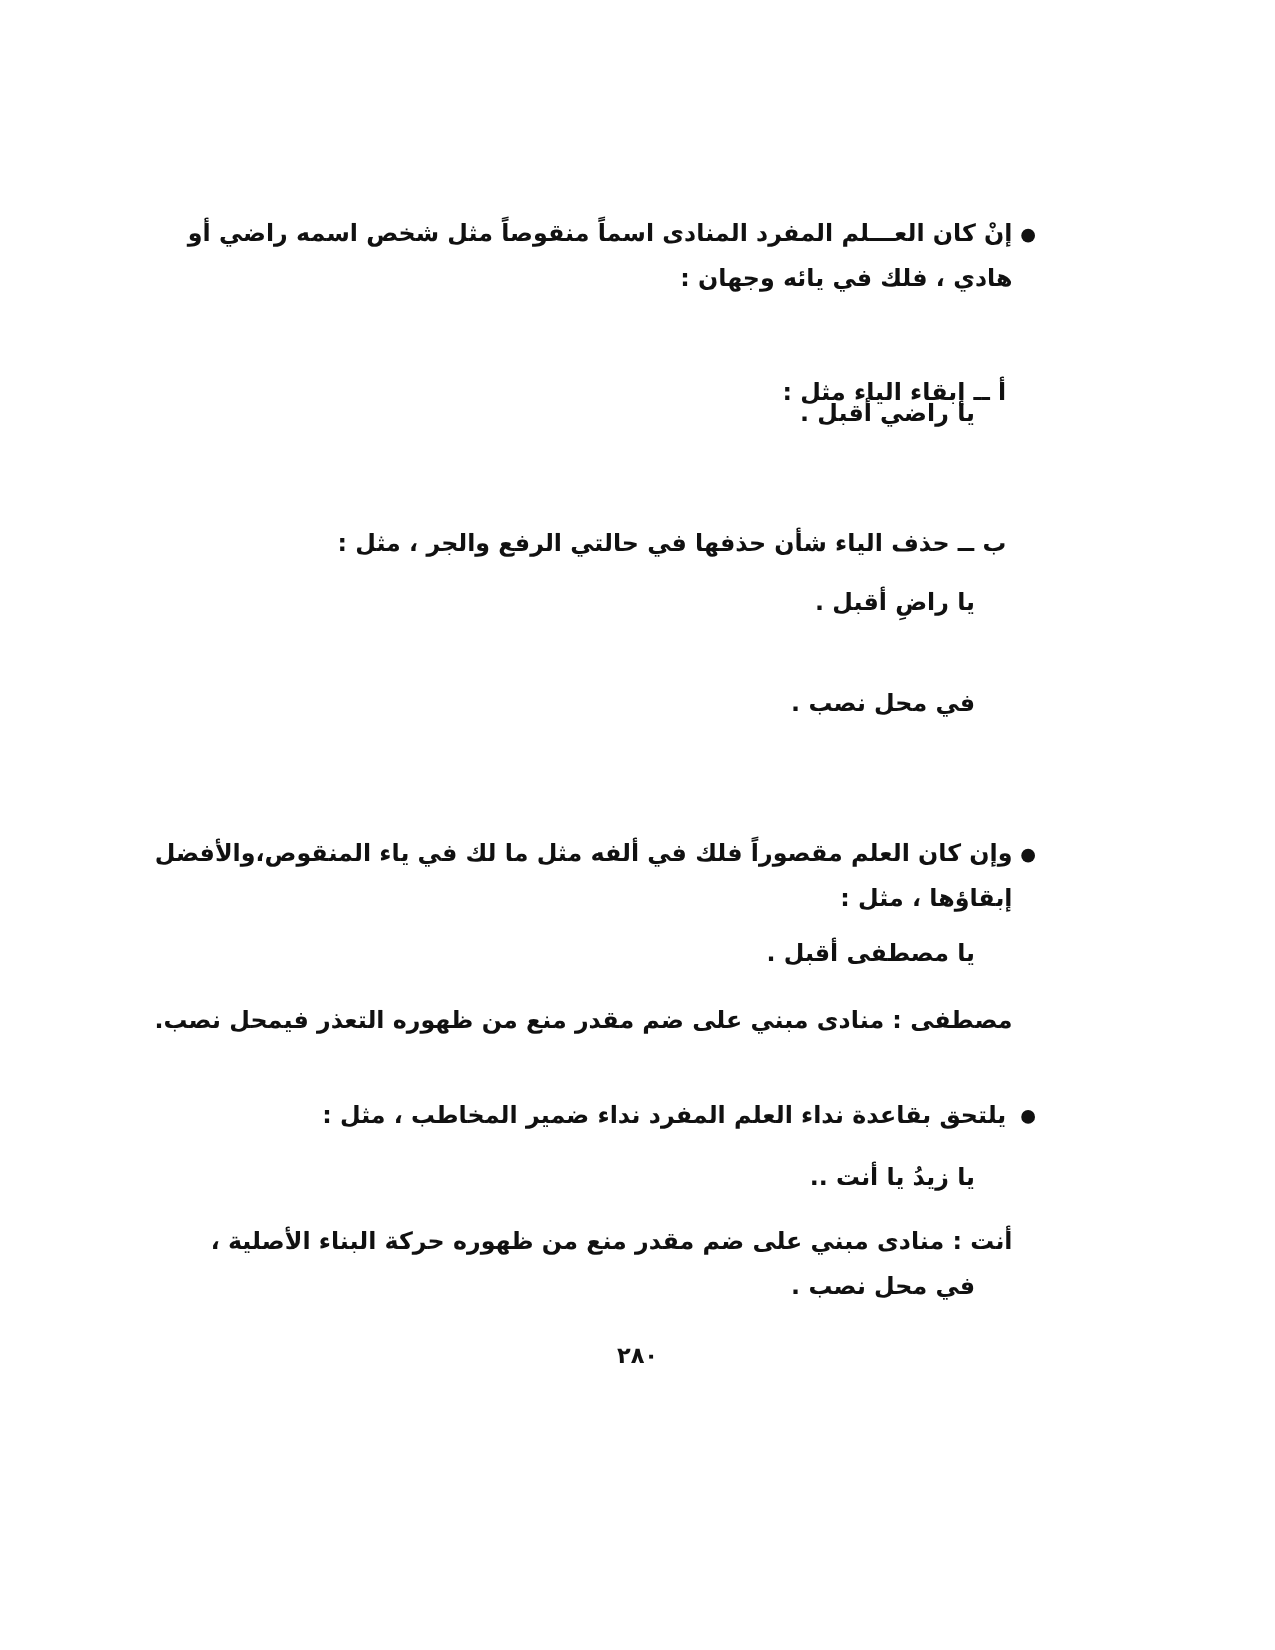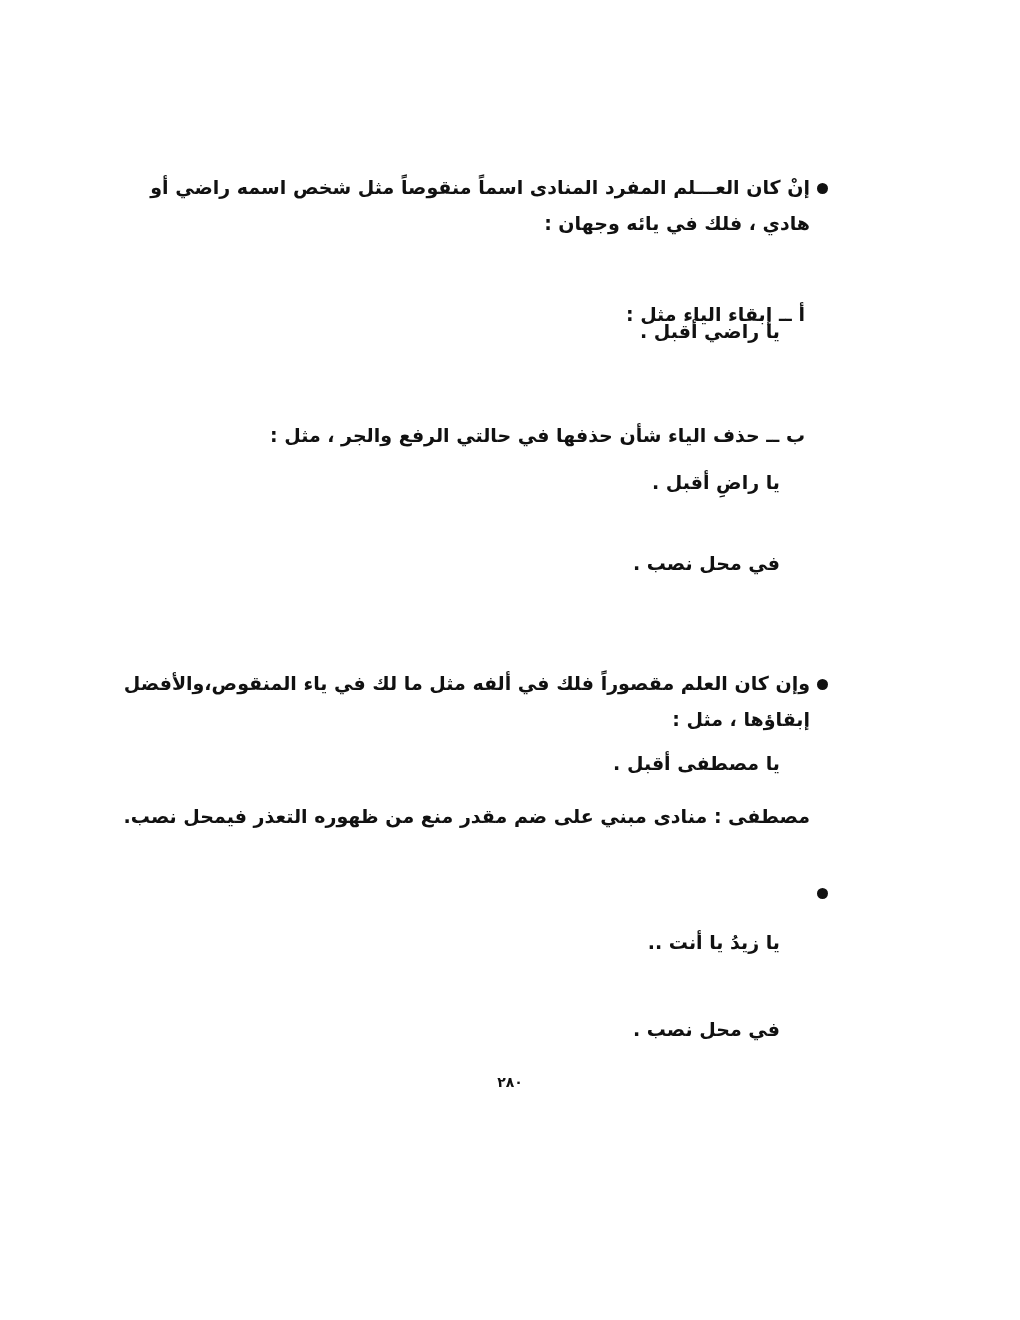--- a/index.html
+++ b/index.html
@@ -3,21 +3,21 @@
 <meta charset="utf-8">
 <style>
   html, body { margin: 0; padding: 0; background: #ffffff; }
   body { width: 1020px; height: 1320px; position: relative; overflow: hidden;
          font-family: "DejaVu Sans", "Liberation Sans", sans-serif; color: #111; }
   .page { position: absolute; left: 0; top: 0; width: 1020px; height: 1160px; }
   .line { position: absolute; direction: rtl; text-align: right; white-space: nowrap;
           font-size: 19px; line-height: 30px; font-weight: bold; }
   .bullet { position: absolute; width: 11px; height: 11px; border-radius: 50%; background: #111; }
   .pagenum { position: absolute; left: 460px; top: 1074px; width: 100px; text-align: center;
-             font-size: 14px; font-weight: bold; direction: rtl; }
+             font-size: 18px; font-weight: bold; direction: rtl; }
 </style>
 </head>
 <body>
 
 <div class="page">
 
   <span class="bullet" style="left:817px;top:183px;"></span>
   <div class="line" style="right:210px;top:172px;">إنْ كان العـــلم المفرد المنادى اسماً منقوصاً مثل شخص اسمه راضي أو</div>
   <div class="line" style="right:210px;top:208px;">هادي ، فلك في يائه وجهان :</div>
 
@@ -28,17 +28,19 @@
   <div class="line" style="right:240px;top:467px;">يا راضِ أقبل .</div>
   <div class="line" style="right:240px;top:548px;">في محل نصب .</div>
 
   <span class="bullet" style="left:817px;top:679px;"></span>
   <div class="line" style="right:210px;top:668px;text-align:right;">وإن كان العلم مقصوراً فلك في ألفه مثل ما لك في ياء المنقوص،والأفضل</div>
   <div class="line" style="right:210px;top:704px;margin-left:16px;">إبقاؤها ، مثل :</div>
   <div class="line" style="right:240px;top:748px;">يا مصطفى أقبل .</div>
   <div class="line" style="right:210px;top:801px;">مصطفى : منادى مبني على ضم مقدر منع من ظهوره التعذر فيمحل نصب.</div>
 
   <span class="bullet" style="left:817px;top:888px;"></span>
+  <div class="line" style="right:215px;top:877px;">يلتحق بقاعدة نداء العلم المفرد نداء ضمير المخاطب ، مثل :</div>
   <div class="line" style="right:240px;top:927px;">يا زيدُ يا أنت ..</div>
+  <div class="line" style="right:210px;top:978px;">أنت : منادى مبني على ضم مقدر منع من ظهوره حركة البناء الأصلية ،</div>
   <div class="line" style="right:240px;top:1014px;">في محل نصب .</div>
 
   <div class="pagenum">٢٨٠</div>
 </div>
 
 </body></html>

